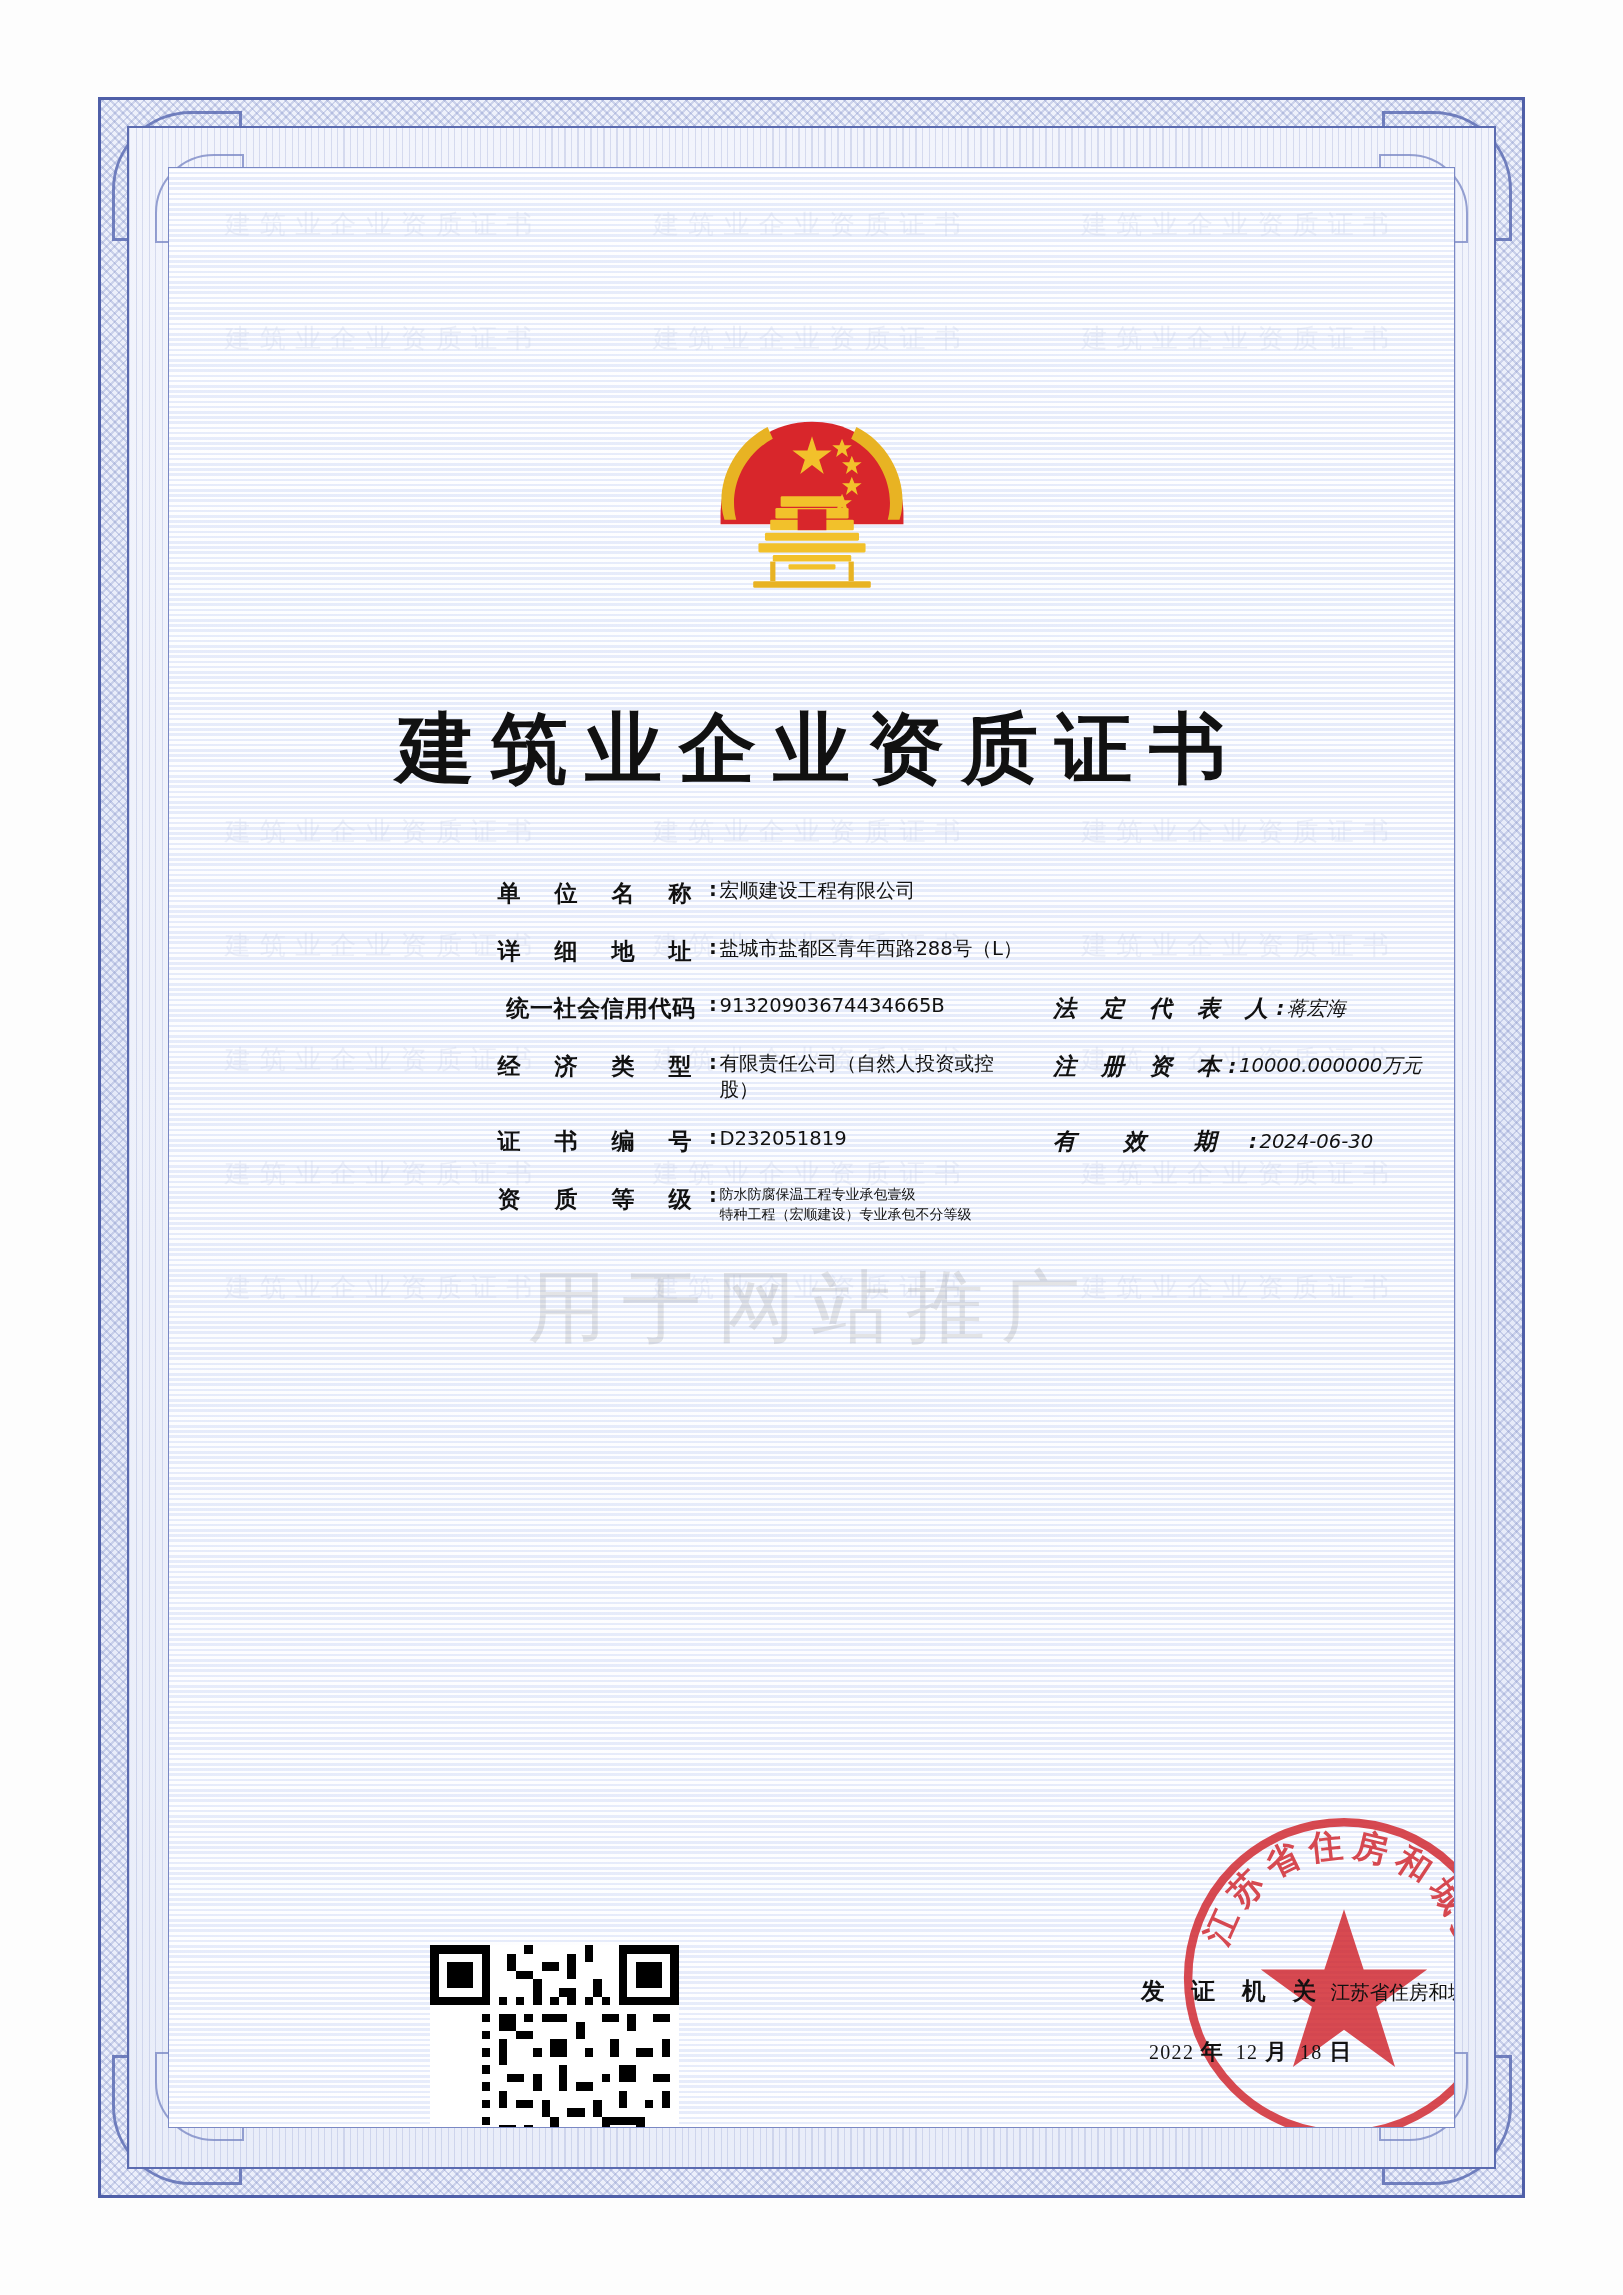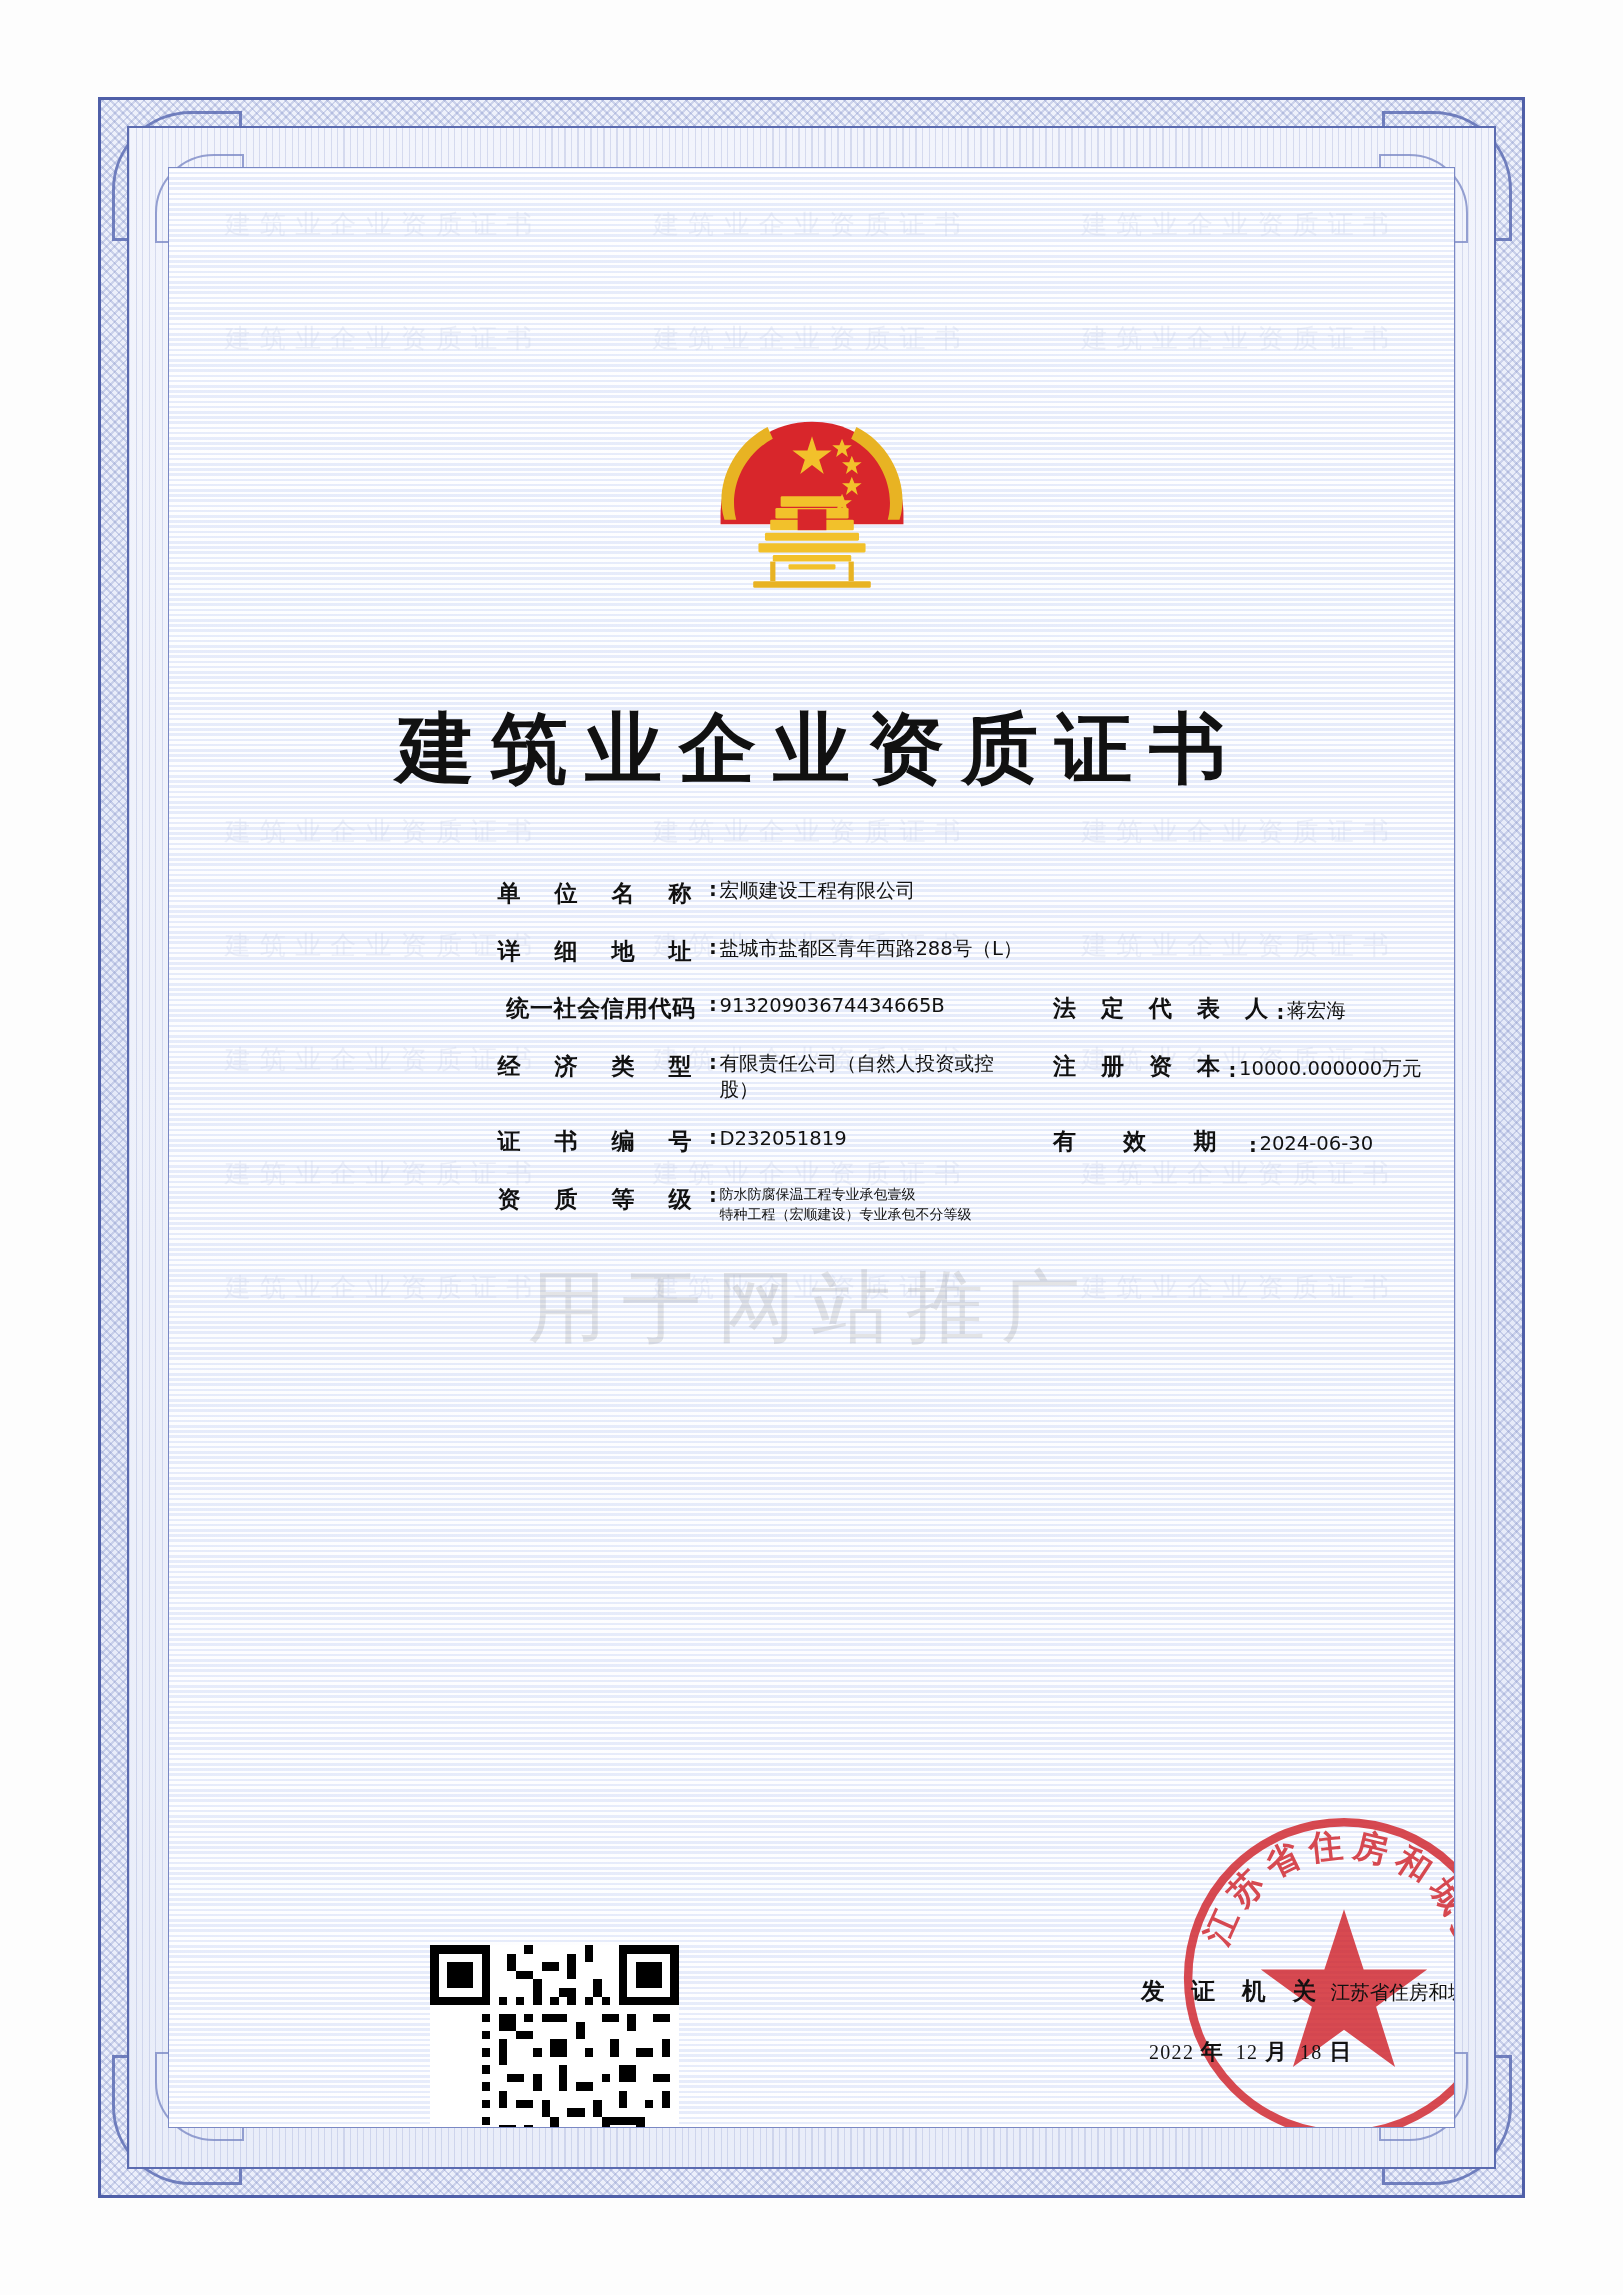--- a/index.html
+++ b/index.html
@@ -155,21 +155,21 @@
   }
   .val {
     font-size: 19.6px;
     color: #111;
     line-height: 1.32;
     margin-left: 1.3px;
     font-weight: normal;
   }
 
   .left-col { width: 560px; display: flex; align-items: flex-start; }
-  .right-col { display: flex; align-items: flex-end; }
+  .right-col { display: flex; align-items: center; font-style: italic; }
 
   .lbl-fixed-a { width: 216px; display: inline-block; text-align: center; }
 
   .qual-lines { margin-left: 1.3px; }
   .qual-lines div { font-size: 14px; line-height: 1.45; }
 
   
   .wm-big {
     position: absolute;
     left: 0; right: 0;

